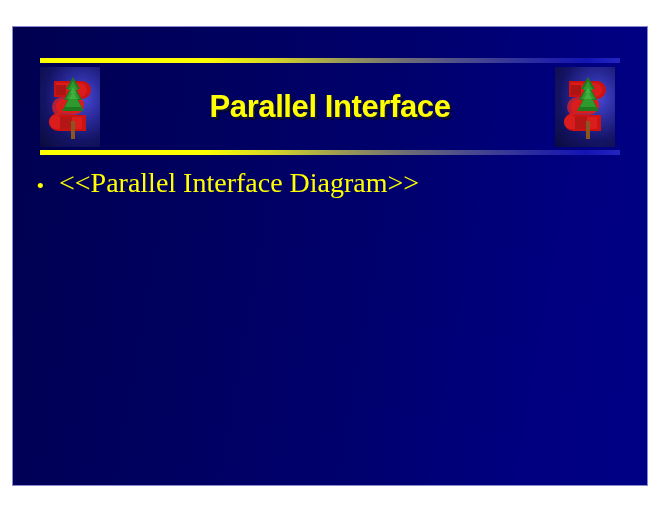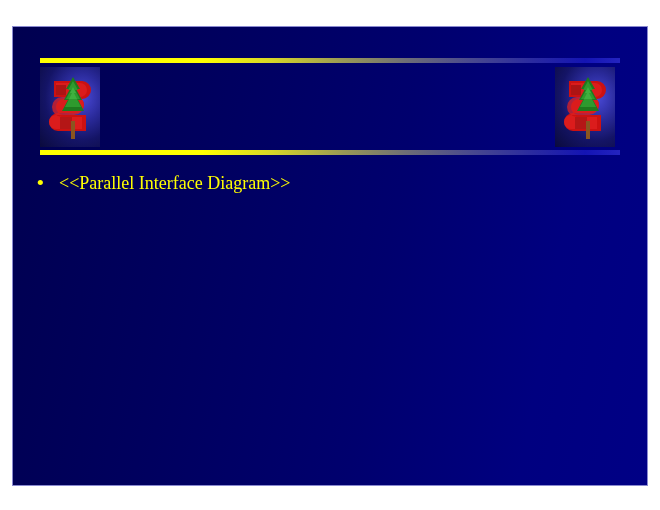--- a/index.html
+++ b/index.html
@@ -113,21 +113,21 @@
     width: 22px;
     color: #ffff00;
     font-family: "Liberation Sans", sans-serif;
     font-size: 19px;
     line-height: 26px;
   }
   .bullet-text {
     flex: 0 0 auto;
     color: #ffff00;
     font-family: "Liberation Serif", serif;
-    font-size: 18px;
+    font-size: 28px;
     line-height: 30px;
     white-space: nowrap;
   }
 </style>
 </head>
 <body>
 
 <div id="page">
 
   <div id="slide">
@@ -144,20 +144,21 @@
             <path d="M16 18 h10 v10 h-10 z" fill="#8e0f0f" opacity="0.6"></path>
             <path d="M20 50 h12 v12 h-12 z" fill="#8e0f0f" opacity="0.5"></path>
             <rect x="31" y="54" width="4" height="18" fill="#8a5520"></rect>
             <path d="M33 10 l7 12 h-4 l6 11 h-4 l6 11 h-22 l6 -11 h-4 l6 -11 h-4 z" fill="#1e7a1e"></path>
             <path d="M33 14 l5 9 h-3 l5 9 h-3 l4 8 h-16 l4 -8 h-3 l5 -9 h-3 z" fill="#2e9a2e"></path>
             <path d="M33 20 l3 6 h-2 l3 6 h-8 l3 -6 h-2 z" fill="#3fb03f"></path>
           </g>
         </svg>
       </div>
 
+      <div id="title-text">Parallel Interface</div>
 
       <div class="logo-box" id="logo-right">
         <svg class="logo-svg" viewBox="0 0 60 80">
           <g>
             <path d="M14 14 h28 a9 9 0 0 1 0 18 h-18 a8 8 0 0 0 0 16 h22 v16 h-28 a9 9 0 0 1 0 -18 h18 a8 8 0 0 0 0 -16 h-22 z" fill="#cc1111"></path>
             <path d="M16 16 h24 a7 7 0 0 1 0 14 h-18 a10 10 0 0 0 0 20 h20 v12 h-26 a7 7 0 0 1 0 -14 h18 a10 10 0 0 0 0 -20 h-18 z" fill="#e02020" opacity="0.75"></path>
             <path d="M16 18 h10 v10 h-10 z" fill="#8e0f0f" opacity="0.6"></path>
             <path d="M20 50 h12 v12 h-12 z" fill="#8e0f0f" opacity="0.5"></path>
             <rect x="31" y="54" width="4" height="18" fill="#8a5520"></rect>
             <path d="M33 10 l7 12 h-4 l6 11 h-4 l6 11 h-22 l6 -11 h-4 l6 -11 h-4 z" fill="#1e7a1e"></path>

